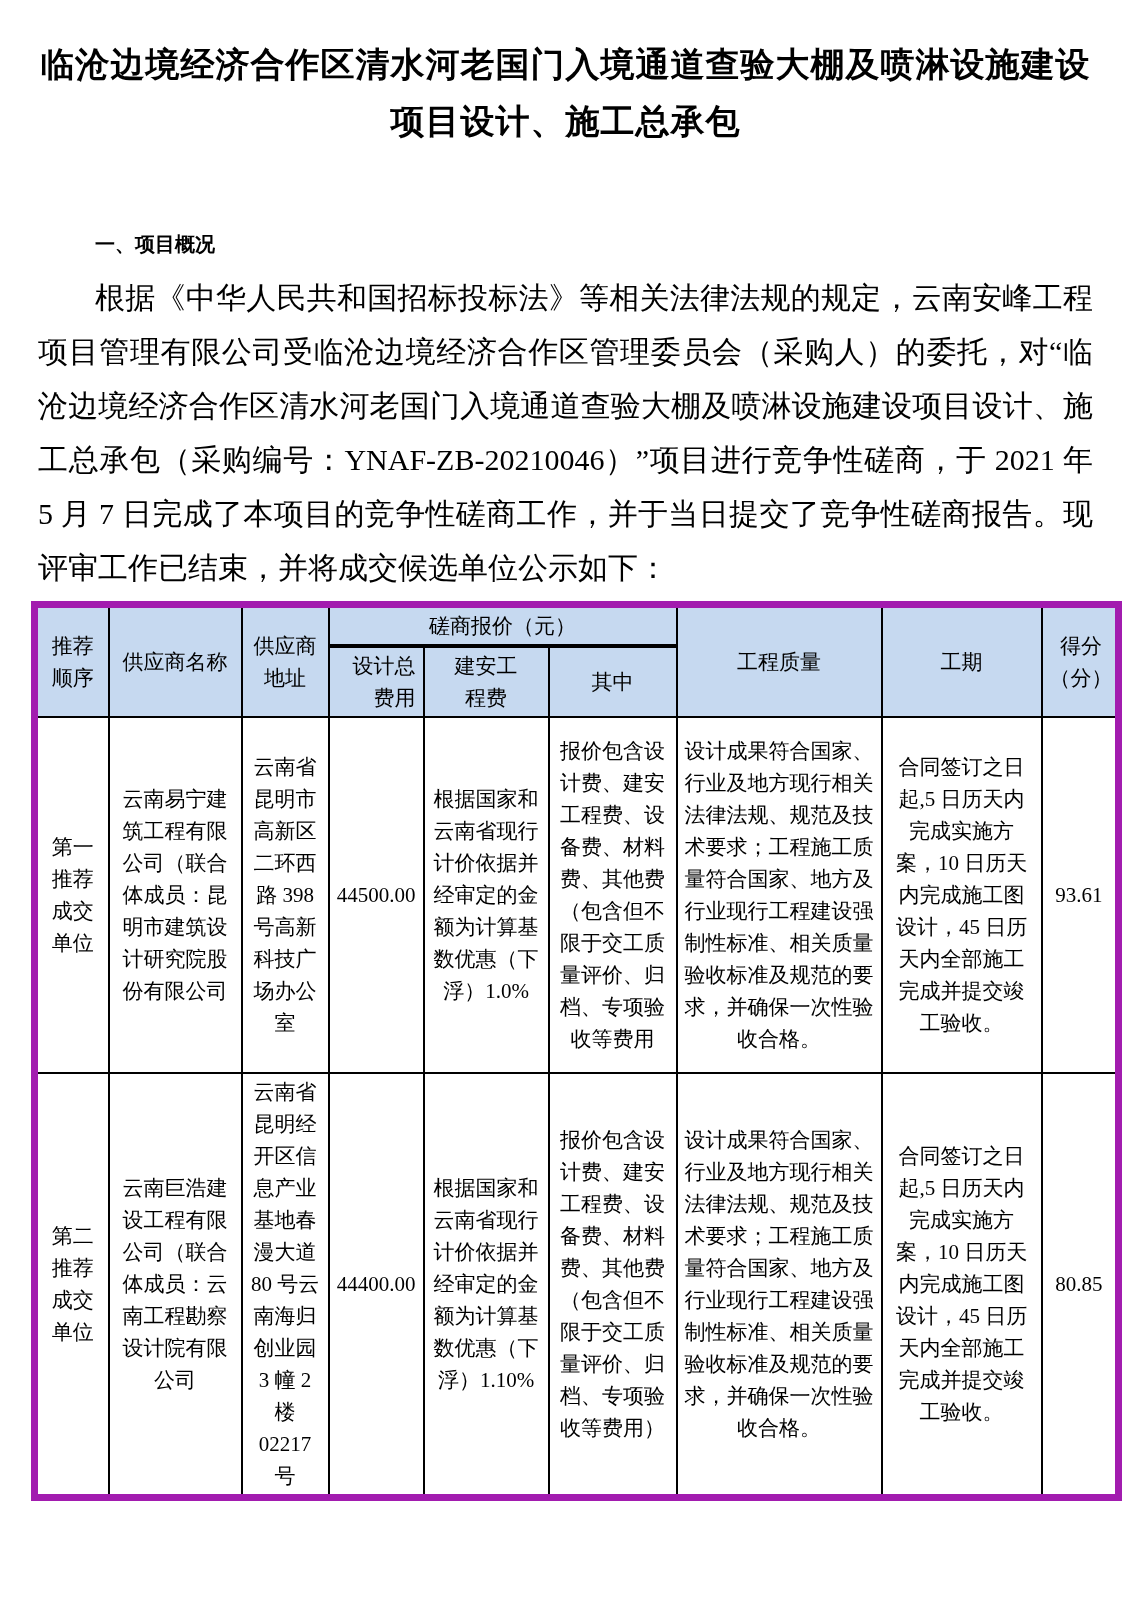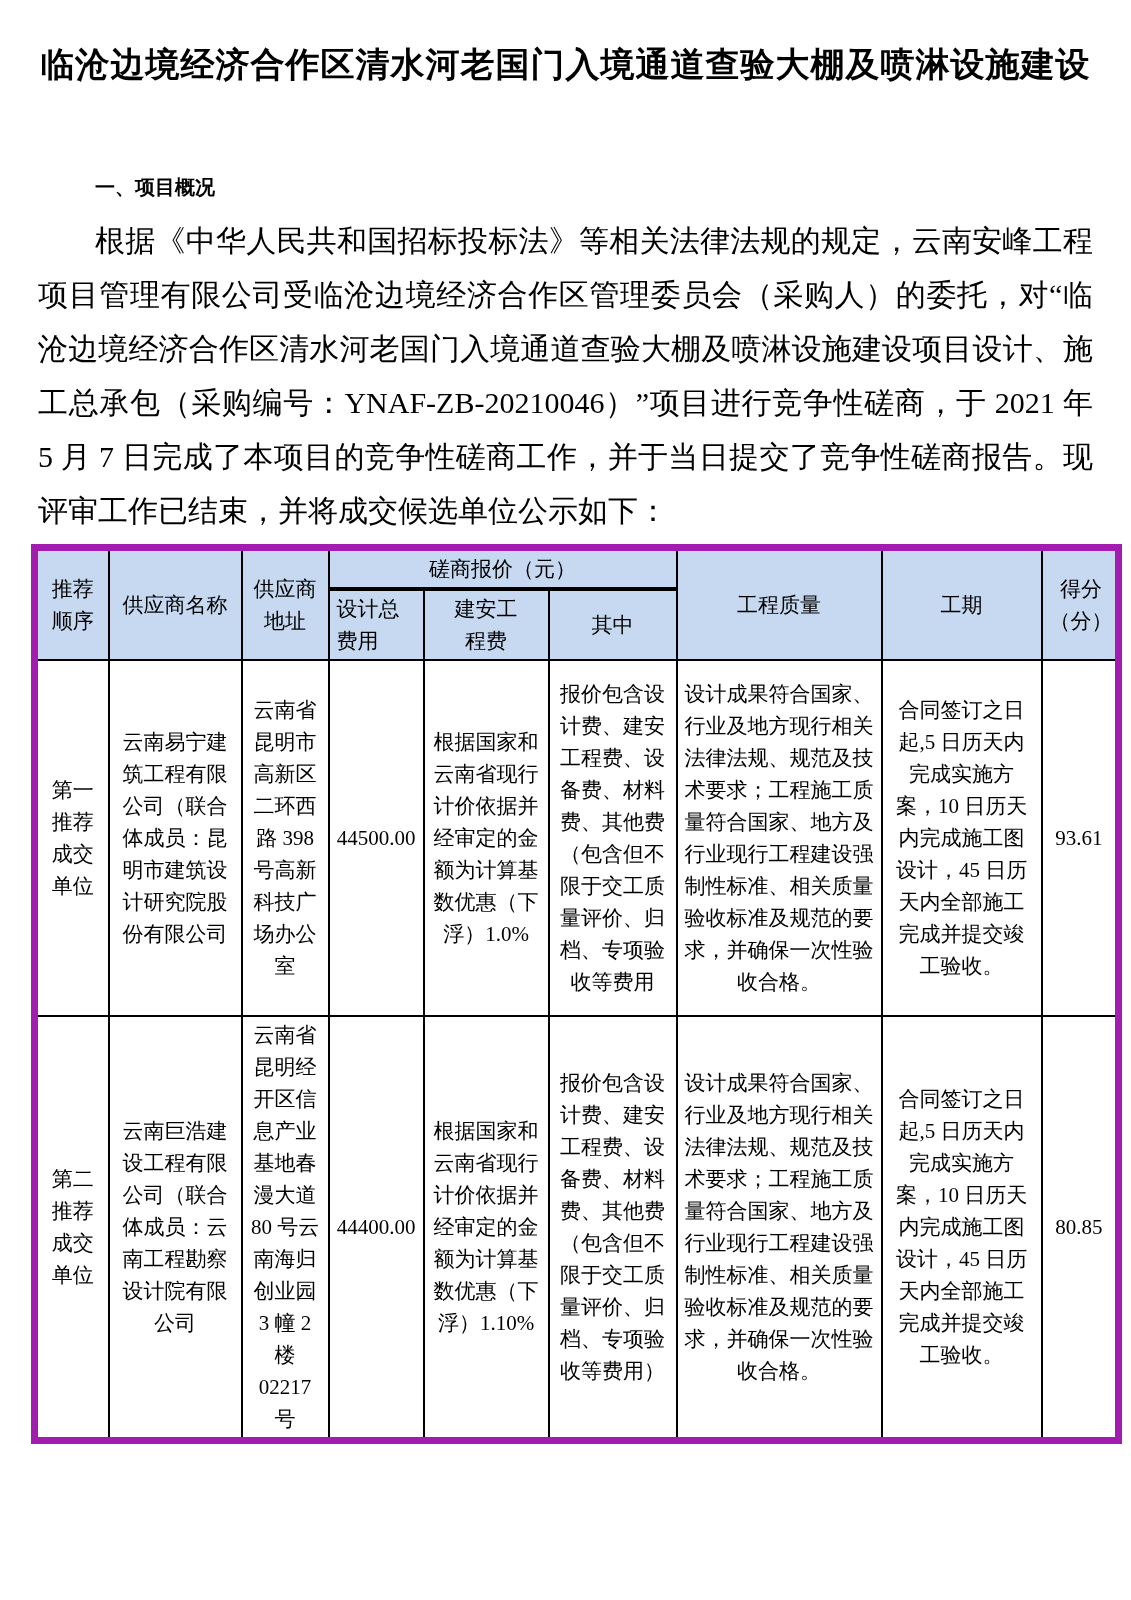--- a/index.html
+++ b/index.html
@@ -65,29 +65,30 @@
     background: var(--header-bg, #c6d9f0);
   }
   tr.hrow1 { height: 31px; }
   tr.hrow2 { height: 56px; }
   tr.drow1 { height: 356px; }
   tr.drow2 { height: 389px; }
   th.quote-group { border-bottom: 4px solid #000; }
   td.num { white-space: nowrap; padding: 2px 2px; margin-left: 40px; }
   .w2 { display: inline-block; max-width: 2.2em; text-align: center; }
   .w3 { display: inline-block; max-width: 3.2em; text-align: center; }
-  .w4 { display: inline-block; max-width: 4.2em; text-align: left; }
+  .w4 { display: inline-block; max-width: 4.2em; text-align: right; }
 </style>
 </head>
 <body>
 
 <div class="page">
 
   <div class="doc-title">
     <div>临沧边境经济合作区清水河老国门入境通道查验大棚及喷淋设施建设</div>
+    <div>项目设计、施工总承包</div>
   </div>
 
   <div class="section-heading">一、项目概况</div>
 
   <p class="para">根据《中华人民共和国招标投标法》等相关法律法规的规定，云南安峰工程项目管理有限公司受临沧边境经济合作区管理委员会（采购人）的委托，对“临沧边境经济合作区清水河老国门入境通道查验大棚及喷淋设施建设项目设计、施工总承包（采购编号：YNAF-ZB-20210046）”项目进行竞争性磋商，于 2021 年 5 月 7 日完成了本项目的竞争性磋商工作，并于当日提交了竞争性磋商报告。现评审工作已结束，并将成交候选单位公示如下：</p>
 
   <table class="result-table">
     <colgroup>
       <col style="width:74px">
         <col style="width:133px">

